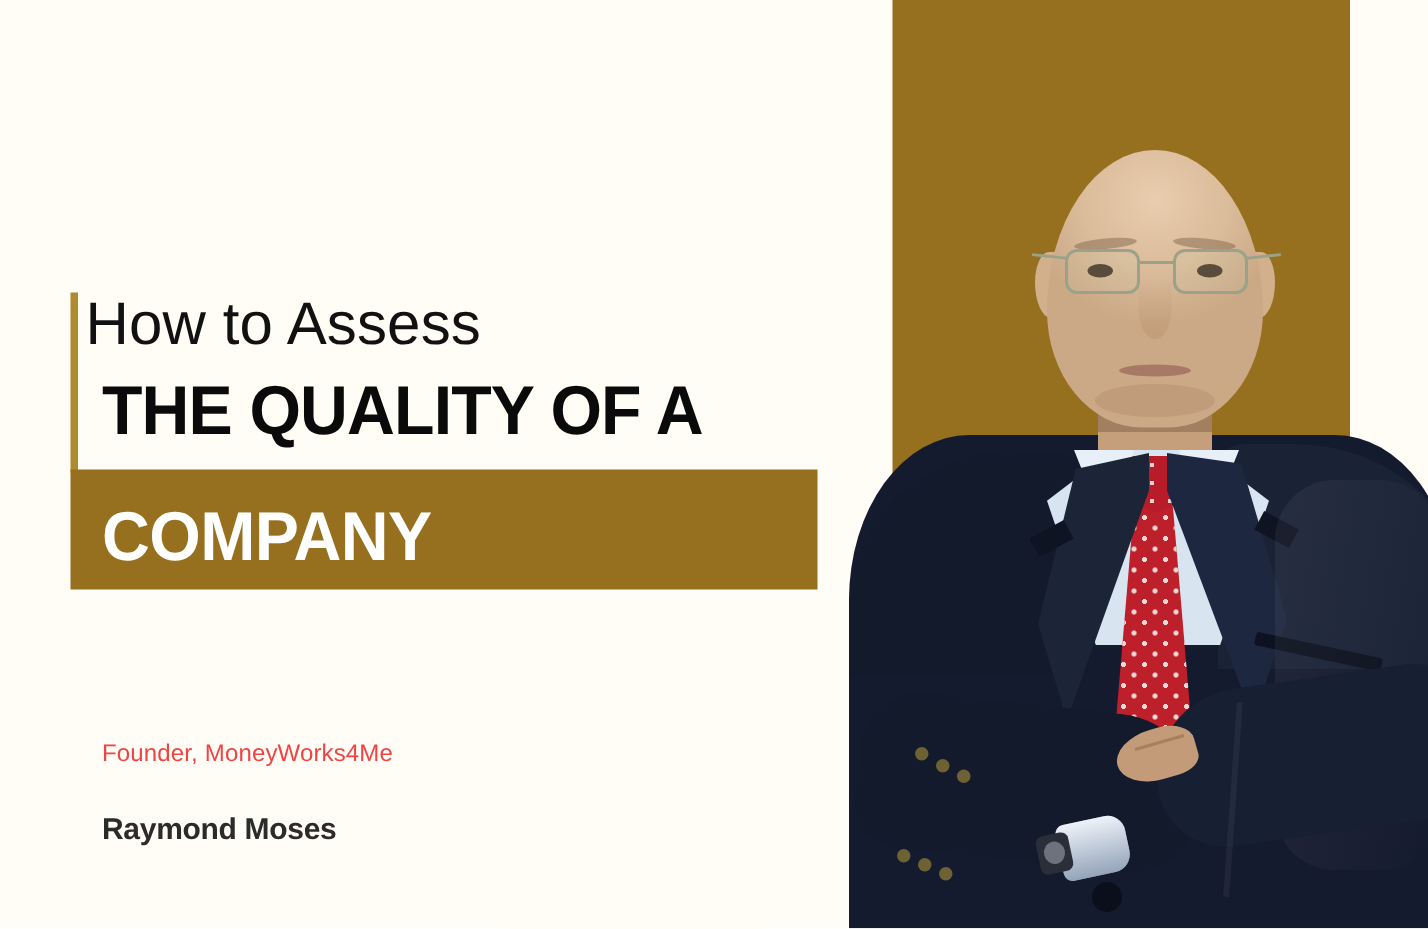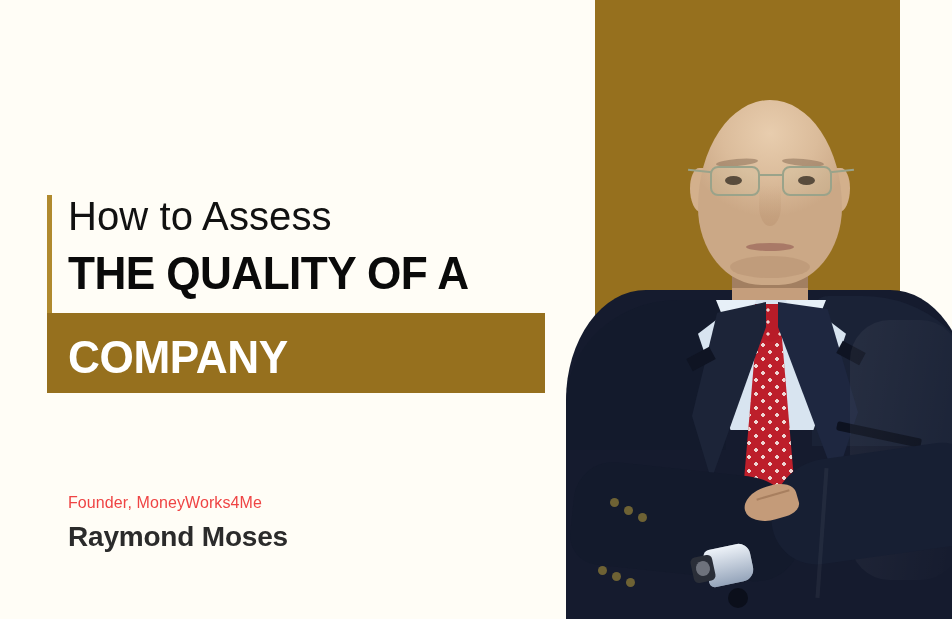--- a/index.html
+++ b/index.html
@@ -31,21 +31,21 @@
     width:500px;
   }
   .accent-rule {
     position:absolute;
     left:0; top:2px;
     width:5px; height:120px;
     background:#B08A2E;
   }
   .line-light {
     position:absolute;
-    left:21px; top:0;
+    left:10px; top:0;
     font-size:40px;
     font-weight:400;
     letter-spacing:0.1px;
     color:#111111;
     line-height:46px;
     white-space:nowrap;
   }
   .line-bold {
     position:absolute;
     left:21px; top:54px;
@@ -84,22 +84,22 @@
   }
   .byline-role {
     font-size:16px;
     font-weight:400;
     color:#ef4444;
     line-height:22px;
     letter-spacing:0.1px;
     white-space:nowrap;
   }
   .byline-name {
-    margin-top:8px;
-    font-size:28px;
+    margin-top:24px;
+    font-size:20px;
     font-weight:700;
     color:#2B2B2B;
     line-height:30px;
     letter-spacing:-0.2px;
     white-space:nowrap;
   }
 
   
   .portrait {
     position:absolute;

